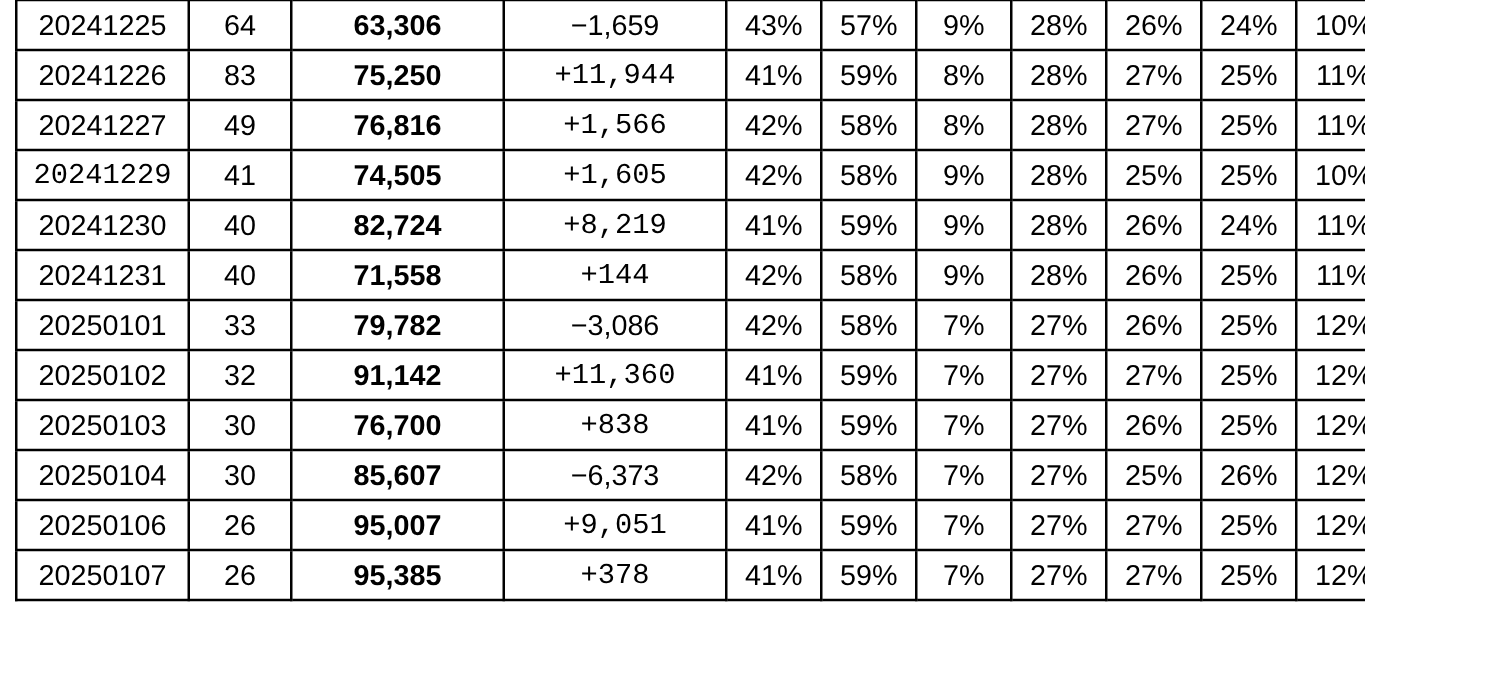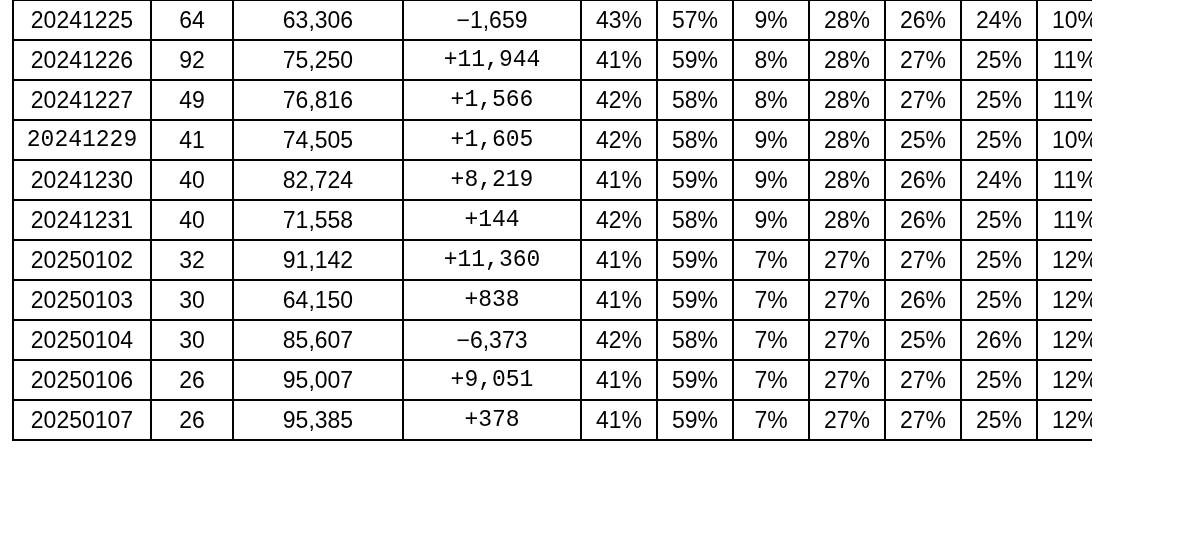--- a/index.html
+++ b/index.html
@@ -40,21 +40,21 @@
   
   col.c-date   { width: 138px; }
   col.c-num    { width: 82px; }
   col.c-total  { width: 170px; }
   col.c-delta  { width: 178px; }
   col.c-pct    { width: 76px; }
   col.c-pctw   { width: 76px; }
 
   td.date    { font-size: 23px; letter-spacing: 0px; }
   td.count   { font-size: 23px; }
-  td.total   { font-size: 23px; }
+  td.total   { font-size: 23px; font-weight: bold; }
   td.delta   { font-size: 23px; }
   td.pct     { font-size: 23px; }
 
   .red  { color: #ff0000; font-family: Liberation Mono, monospace; }
   .blue { color: #0000ff; }
   .black{ color: #000000; }
 </style>
 </head>
 <body>
 
@@ -84,21 +84,21 @@
           <td class="pct black">57%</td>
           <td class="pct black">9%</td>
           <td class="pct black">28%</td>
           <td class="pct black">26%</td>
           <td class="pct black">24%</td>
           <td class="pct black">10%</td>
           <td class="pct black">2%</td>
         </tr>
         <tr>
           <td class="date black">20241226</td>
-          <td class="count black">92</td>
+          <td class="count black">83</td>
           <td class="total black">75,250</td>
           <td class="delta red">+11,944</td>
           <td class="pct black">41%</td>
           <td class="pct black">59%</td>
           <td class="pct black">8%</td>
           <td class="pct black">28%</td>
           <td class="pct black">27%</td>
           <td class="pct black">25%</td>
           <td class="pct black">11%</td>
           <td class="pct black">2%</td>
@@ -153,37 +153,51 @@
           <td class="pct black">42%</td>
           <td class="pct black">58%</td>
           <td class="pct black">9%</td>
           <td class="pct black">28%</td>
           <td class="pct black">26%</td>
           <td class="pct black">25%</td>
           <td class="pct black">11%</td>
           <td class="pct black">2%</td>
         </tr>
         <tr>
+          <td class="date black">20250101</td>
+          <td class="count black">33</td>
+          <td class="total black">79,782</td>
+          <td class="delta blue">−3,086</td>
+          <td class="pct black">42%</td>
+          <td class="pct black">58%</td>
+          <td class="pct black">7%</td>
+          <td class="pct black">27%</td>
+          <td class="pct black">26%</td>
+          <td class="pct black">25%</td>
+          <td class="pct black">12%</td>
+          <td class="pct black">2%</td>
+        </tr>
+        <tr>
           <td class="date black">20250102</td>
           <td class="count black">32</td>
           <td class="total black">91,142</td>
           <td class="delta red">+11,360</td>
           <td class="pct black">41%</td>
           <td class="pct black">59%</td>
           <td class="pct black">7%</td>
           <td class="pct black">27%</td>
           <td class="pct black">27%</td>
           <td class="pct black">25%</td>
           <td class="pct black">12%</td>
           <td class="pct black">2%</td>
         </tr>
         <tr>
           <td class="date black">20250103</td>
           <td class="count black">30</td>
-          <td class="total black">64,150</td>
+          <td class="total black">76,700</td>
           <td class="delta red">+838</td>
           <td class="pct black">41%</td>
           <td class="pct black">59%</td>
           <td class="pct black">7%</td>
           <td class="pct black">27%</td>
           <td class="pct black">26%</td>
           <td class="pct black">25%</td>
           <td class="pct black">12%</td>
           <td class="pct black">2%</td>
         </tr>

